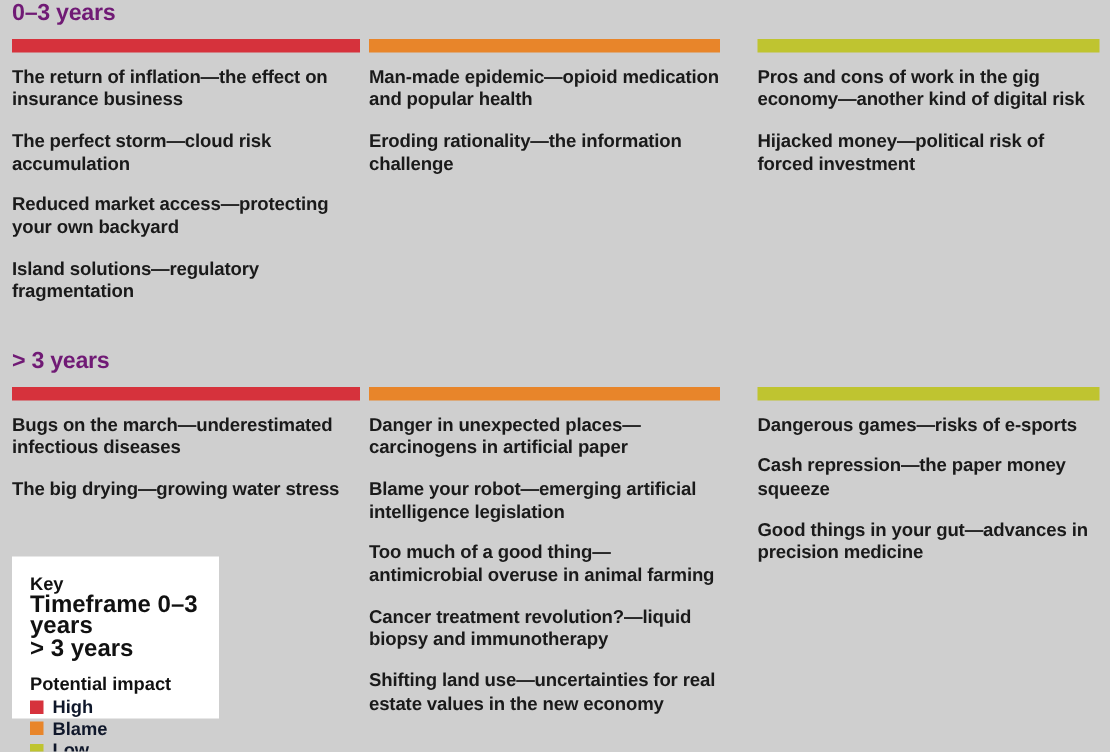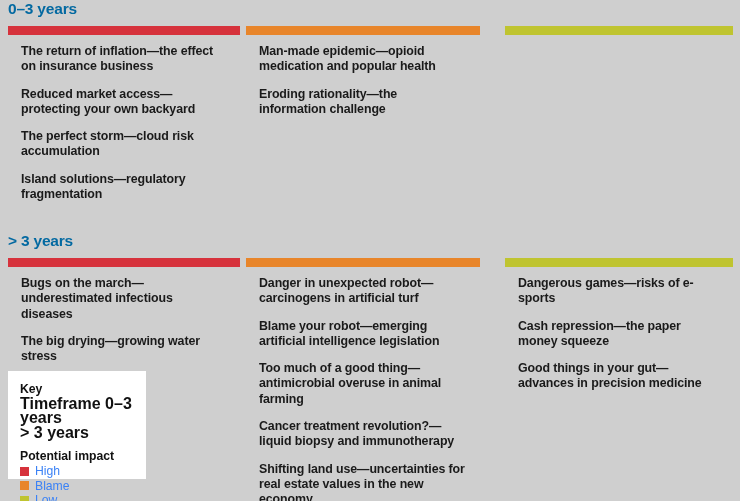--- a/index.html
+++ b/index.html
@@ -30,21 +30,21 @@
   #section-0 { top: 0px; }
   #section-1 { top: 232px; }
 
   .section-title {
     position: absolute;
     left: 8px;
     top: 0px;
     font-size: 15.5px;
     font-weight: bold;
     letter-spacing: -0.2px;
-    color: #0369a1;
+    color: #701a75;
     white-space: nowrap;
   }
   .columns {
     position: absolute;
     left: 0;
     top: 26px;
     width: 740px;
   }
   .column {
     position: absolute;
@@ -57,21 +57,21 @@
   .impact-bar {
     height: 9px;
     width: 100%;
     display: block;
   }
   .bar-high   { background: #d6323c; }
   .bar-medium { background: #e8852a; }
   .bar-low    { background: #bfc430; }
 
   .risk-list {
-    margin: 13px;
+    margin: 0;
     padding: 0;
     list-style: none;
     margin-top: 9px;
   }
   .risk-item {
     font-size: 12.4px;
     line-height: 15.3px;
     font-weight: bold;
     color: #1a1a1a;
     margin-bottom: 12px;
@@ -115,74 +115,78 @@
     line-height: 14.6px;
   }
   .key-swatch {
     width: 9px;
     height: 9px;
     flex: 0 0 9px;
     display: inline-block;
   }
   .key-label {
     font-size: 12.2px;
-    font-weight: normal;
-    color: #3b82f6;
+    font-weight: bold;
+    color: #0f172a;
   }
 </style>
 </head>
 <body>
 
 <div class="board">
 
   <div class="section" id="section-0">
     <div class="section-title">0–3 years</div>
     <div class="columns">
 
       <div class="column col-0">
         <span class="impact-bar bar-high"></span>
         <ul class="risk-list">
           <li class="risk-item">The return of inflation—the effect on insurance business</li>
+          <li class="risk-item">The perfect storm—cloud risk accumulation</li>
           <li class="risk-item">Reduced market access—protecting your own backyard</li>
-          <li class="risk-item">The perfect storm—cloud risk accumulation</li>
           <li class="risk-item">Island solutions—regulatory fragmentation</li>
         </ul>
       </div>
 
       <div class="column col-1">
         <span class="impact-bar bar-medium"></span>
         <ul class="risk-list">
           <li class="risk-item">Man-made epidemic—opioid medication and popular health</li>
           <li class="risk-item">Eroding rationality—the information challenge</li>
         </ul>
       </div>
 
       <div class="column col-2">
         <span class="impact-bar bar-low"></span>
+        <ul class="risk-list">
+          <li class="risk-item">Pros and cons of work in the gig economy—another kind of digital risk</li>
+          <li class="risk-item">Hijacked money—political risk of forced investment</li>
+        </ul>
       </div>
 
     </div>
   </div>
 
   <div class="section" id="section-1">
     <div class="section-title">&gt; 3 years</div>
     <div class="columns">
 
       <div class="column col-0">
         <span class="impact-bar bar-high"></span>
         <ul class="risk-list">
           <li class="risk-item">Bugs on the march—underestimated infectious diseases</li>
           <li class="risk-item">The big drying—growing water stress</li>
         </ul>
       </div>
 
       <div class="column col-1">
         <span class="impact-bar bar-medium"></span>
         <ul class="risk-list">
-          <li class="risk-item">Danger in unexpected robot—carcinogens in artificial turf</li>
+          <li class="risk-item">Danger in unexpected places—carcinogens in artificial paper</li>
           <li class="risk-item">Blame your robot—emerging artificial intelligence legislation</li>
           <li class="risk-item">Too much of a good thing—antimicrobial overuse in animal farming</li>
           <li class="risk-item">Cancer treatment revolution?—liquid biopsy and immunotherapy</li>
           <li class="risk-item">Shifting land use—uncertainties for real estate values in the new economy</li>
         </ul>
       </div>
 
       <div class="column col-2">
         <span class="impact-bar bar-low"></span>
         <ul class="risk-list">

